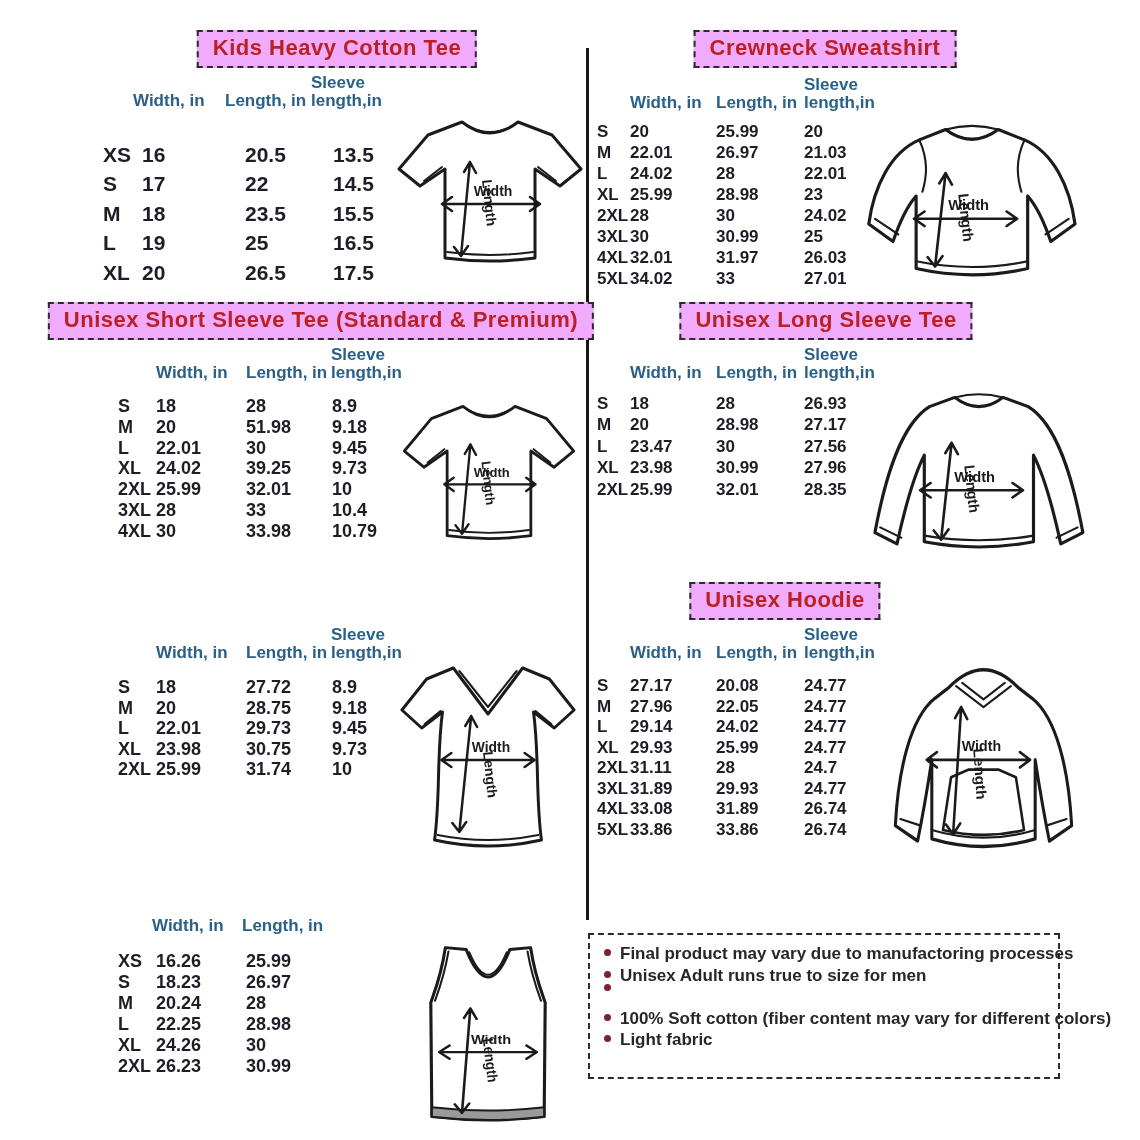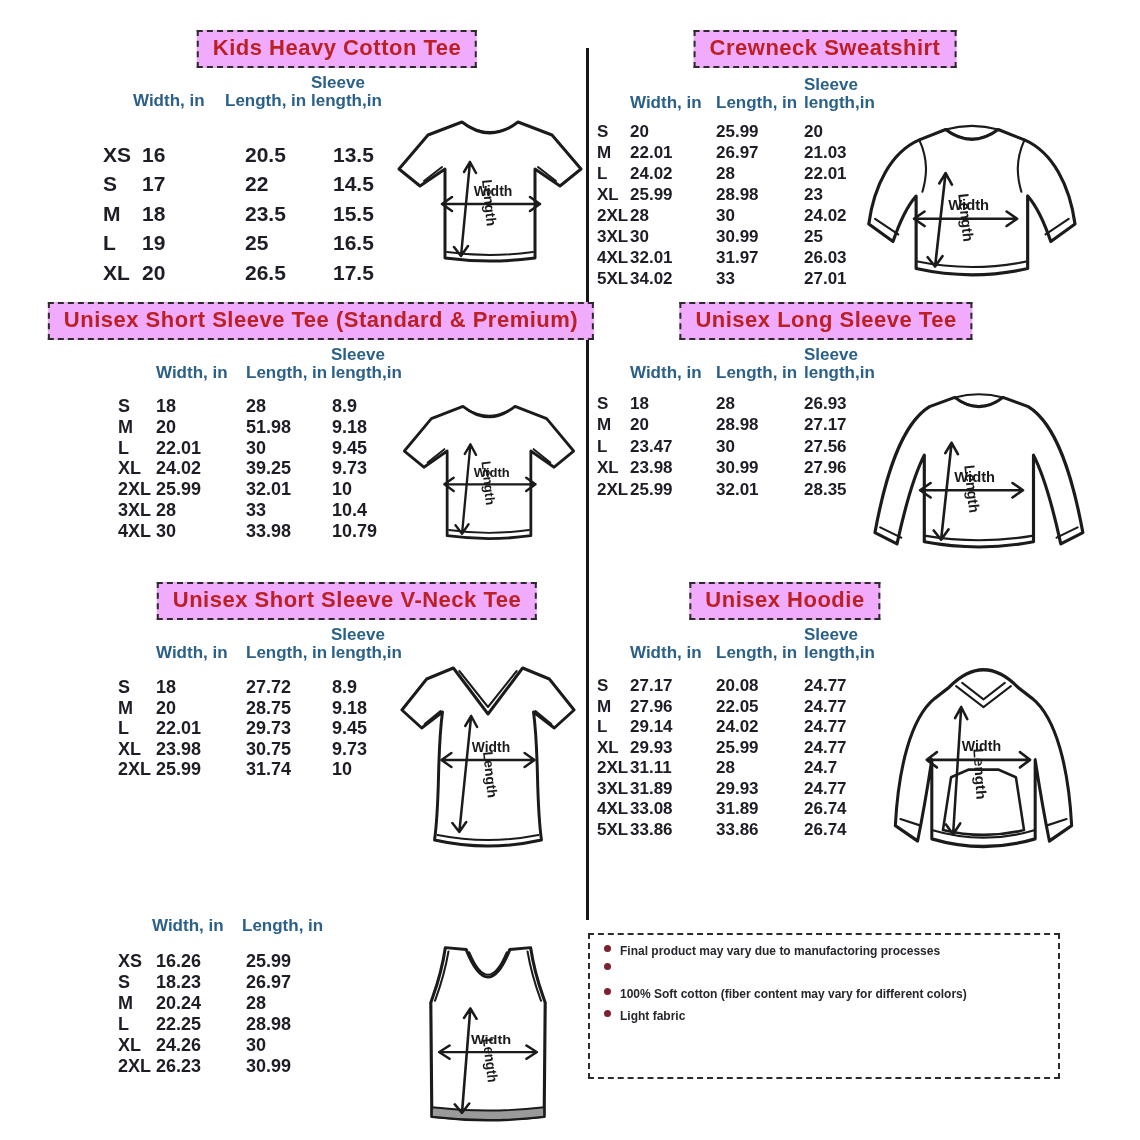--- a/index.html
+++ b/index.html
@@ -24,21 +24,21 @@
   .divider{position:absolute;background:#161616;}
   .garment{position:absolute;}
   .garment path{stroke-linejoin:round;stroke-linecap:round;}
   .garment text{font-family:"Liberation Sans","DejaVu Sans",sans-serif;font-weight:bold;fill:#1b1b1b;}
   .notes{
     position:absolute;border:2px dashed #2b2b2b;background:#fff;
     padding:9px 14px;box-sizing:border-box;
   }
   .note{display:flex;align-items:baseline;height:21.5px;white-space:nowrap;}
   .bullet{width:7px;height:7px;border-radius:50%;background:#7d2030;flex:0 0 7px;margin-right:9px;position:relative;top:-3px;}
-  .note-text{font-size:12px;font-weight:bold;color:#26262c;}
+  .note-text{font-size:17px;font-weight:bold;color:#26262c;}
 </style>
 </head>
 <body>
 
 <div id="canvas">
 
   <div class="divider" style="left:586px;top:48px;width:3px;height:872px;"></div>
 
   <div class="title" style="left:337px;top:30px;">Kids Heavy Cotton Tee</div>
   <div class="thead" style="left:133px;top:64px;grid-template-columns:92px 86px 90px;">
@@ -271,21 +271,20 @@
     <g>
       <path d="M62 102 L160 102 M72 95 L62 102 L72 109 M150 95 L160 102 L150 109" fill="none" stroke="#1b1b1b" stroke-width="2.5"></path>
       <text x="114" y="94" font-size="14" text-anchor="middle">Width</text>
     </g>
     <g>
       <path d="M92 56 L82 150 M86 66 L92 56 L98 67 M75 141 L82 150 L89 140" fill="none" stroke="#1b1b1b" stroke-width="2.5"></path>
       <text transform="translate(104 78) rotate(84)" font-size="14">Length</text>
     </g>
   </svg>
 
-  <div class="title" style="left:347px;top:582px;">Unisex Short Sleeve V-Neck Tee</div>
   <div class="thead" style="left:156px;top:616px;grid-template-columns:90px 85px 60px;">
     <span>Width, in</span>
     <span>Length, in</span>
     <span class="h-sleeve">Sleeve
 length,in</span>
   </div>
   <div class="tbody f18" style="left:118px;top:677px;--cols:38px 90px 86px 80px;--rh:20.5px;">
       <div class="trow">
         <span>S</span>
         <span>18</span>
@@ -451,20 +450,24 @@
     </g>
   </svg>
 
   <div class="notes" style="left:588px;top:933px;width:472px;height:146px;">
       <div class="note">
         <span class="bullet"></span>
         <span class="note-text">Final product may vary due to manufactoring processes</span>
       </div>
       <div class="note">
         <span class="bullet"></span>
+        <span class="note-text">Unisex Adult runs true to size for men</span>
+      </div>
+      <div class="note">
+        <span class="bullet"></span>
       </div>
       <div class="note">
         <span class="bullet"></span>
         <span class="note-text">100% Soft cotton (fiber content may vary for different colors)</span>
       </div>
       <div class="note">
         <span class="bullet"></span>
         <span class="note-text">Light fabric</span>
       </div>
     </div>

